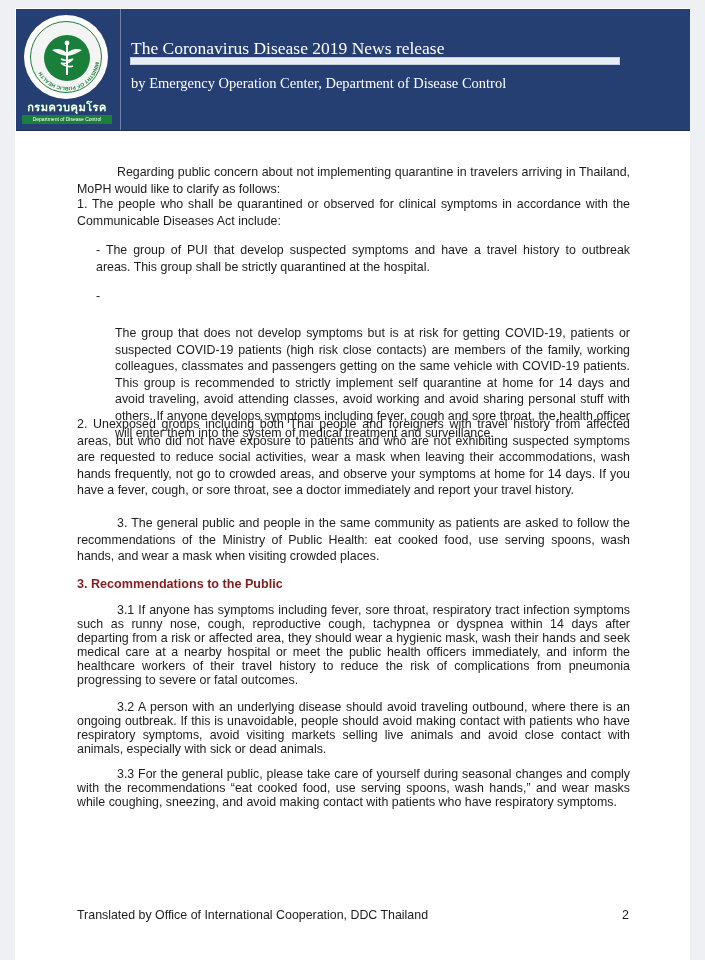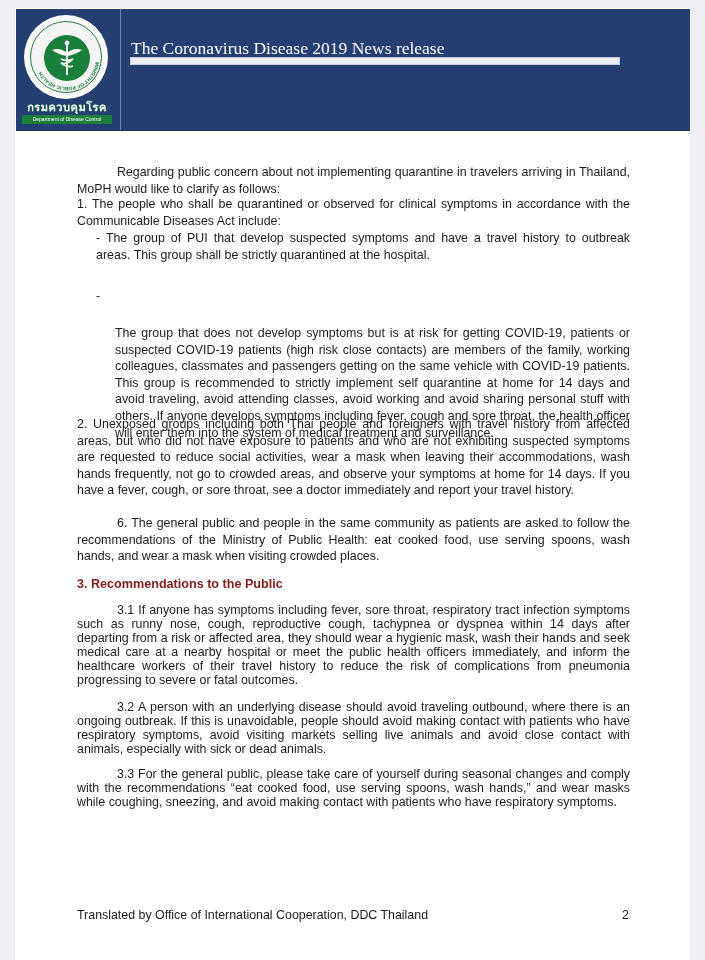--- a/index.html
+++ b/index.html
@@ -110,37 +110,38 @@
             <circle cx="23" cy="8" r="2.4" fill="#ffffff"></circle>
           </svg>
         </div>
       </div>
     </div>
     <div class="logo-thai">กรมควบคุมโรค</div>
     <div class="logo-dept">Department of Disease Control</div>
   </div>
   <div class="title">The Coronavirus Disease 2019 News release</div>
   <div class="title-bar"></div>
+  <div class="subtitle">by Emergency Operation Center, Department of Disease Control</div>
 </div>
 
 <div class="body-text indent" style="top:164px;">Regarding public concern about not implementing quarantine in travelers arriving in Thailand, MoPH would like to clarify as follows:</div>
 
 <div class="body-text" style="top:196px;">1. The people who shall be quarantined or observed for clinical symptoms in accordance with the Communicable Diseases Act include:</div>
 
-<div class="bullet-block" style="top:230px;">
+<div class="bullet-block" style="top:242px;">
   <span>-</span>
   <span>The group of PUI that develop suspected symptoms and have a travel history to outbreak areas. This group shall be strictly quarantined at the hospital.</span>
 </div>
 
 <div class="bullet-dash" style="top:289px;">-</div>
 <div class="bullet-text2" style="top:289px;">The group that does not develop symptoms but is at risk for getting COVID-19, patients or suspected COVID-19 patients (high risk close contacts) are members of the family, working colleagues, classmates and passengers getting on the same vehicle with COVID-19 patients. This group is recommended to strictly implement self quarantine at home for 14 days and avoid traveling, avoid attending classes, avoid working and avoid sharing personal stuff with others. If anyone develops symptoms including fever, cough and sore throat, the health officer will enter them into the system of medical treatment and surveillance.</div>
 
 <div class="body-text" style="top:416px;">2. Unexposed groups including both Thai people and foreigners with travel history from affected areas, but who did not have exposure to patients and who are not exhibiting suspected symptoms are requested to reduce social activities, wear a mask when leaving their accommodations, wash hands frequently, not go to crowded areas, and observe your symptoms at home for 14 days. If you have a fever, cough, or sore throat, see a doctor immediately and report your travel history.</div>
 
-<div class="body-text indent" style="top:515px;">6. The general public and people in the same community as patients are asked to follow the recommendations of the Ministry of Public Health: eat cooked food, use serving spoons, wash hands, and wear a mask when visiting crowded places.</div>
+<div class="body-text indent" style="top:515px;">3. The general public and people in the same community as patients are asked to follow the recommendations of the Ministry of Public Health: eat cooked food, use serving spoons, wash hands, and wear a mask when visiting crowded places.</div>
 
 <div class="heading" style="top:577px;">3. Recommendations to the Public</div>
 
 <div class="body-text indent" style="top:603px; line-height:14px;">3.1 If anyone has symptoms including fever, sore throat, respiratory tract infection symptoms such as runny nose, cough, reproductive cough, tachypnea or dyspnea within 14 days after departing from a risk or affected area, they should wear a hygienic mask, wash their hands and seek medical care at a nearby hospital or meet the public health officers immediately, and inform the healthcare workers of their travel history to reduce the risk of complications from pneumonia progressing to severe or fatal outcomes.</div>
 
 <div class="body-text indent" style="top:700px; line-height:14px;">3.2 A person with an underlying disease should avoid traveling outbound, where there is an ongoing outbreak. If this is unavoidable, people should avoid making contact with patients who have respiratory symptoms, avoid visiting markets selling live animals and avoid close contact with animals, especially with sick or dead animals.</div>
 
 <div class="body-text indent" style="top:767px; line-height:14px;">3.3 For the general public, please take care of yourself during seasonal changes and comply with the recommendations “eat cooked food, use serving spoons, wash hands,” and wear masks while coughing, sneezing, and avoid making contact with patients who have respiratory symptoms.</div>
 
 <div class="footer-left">Translated by Office of International Cooperation, DDC Thailand</div>

